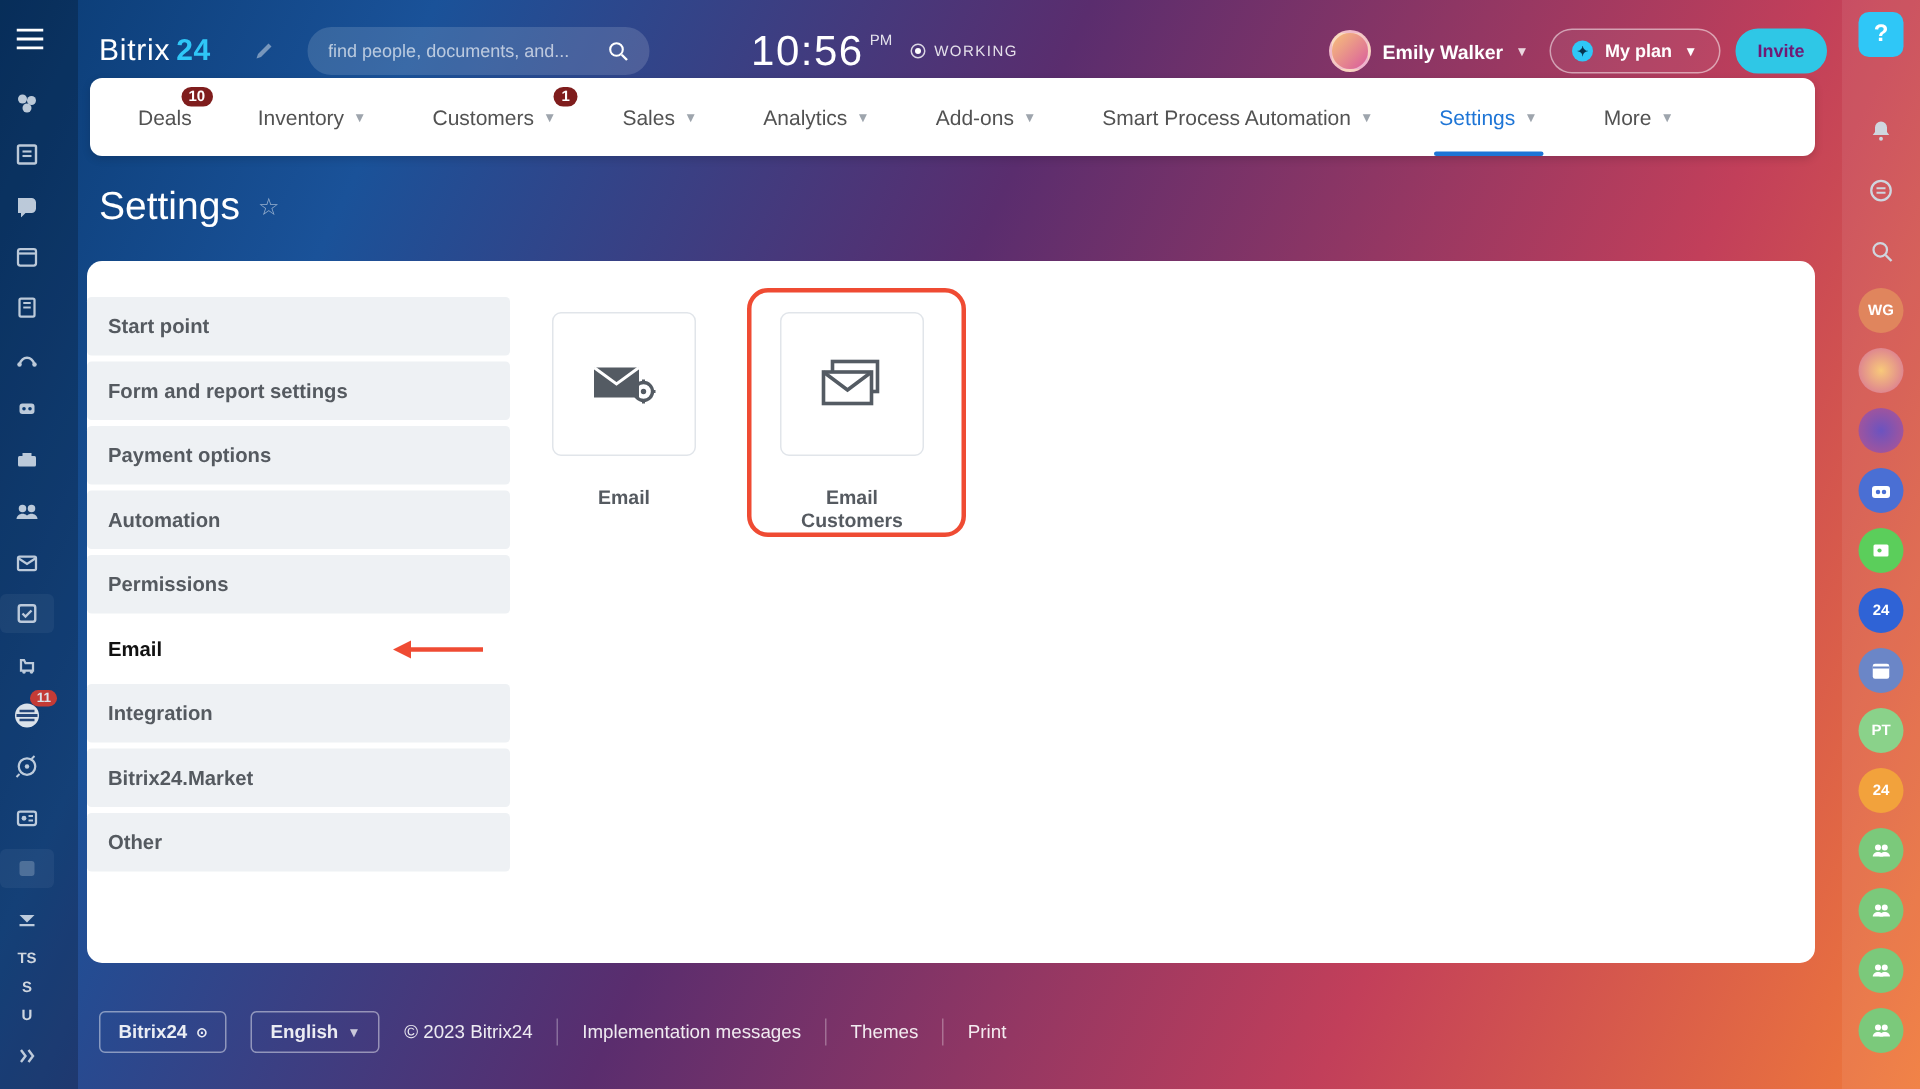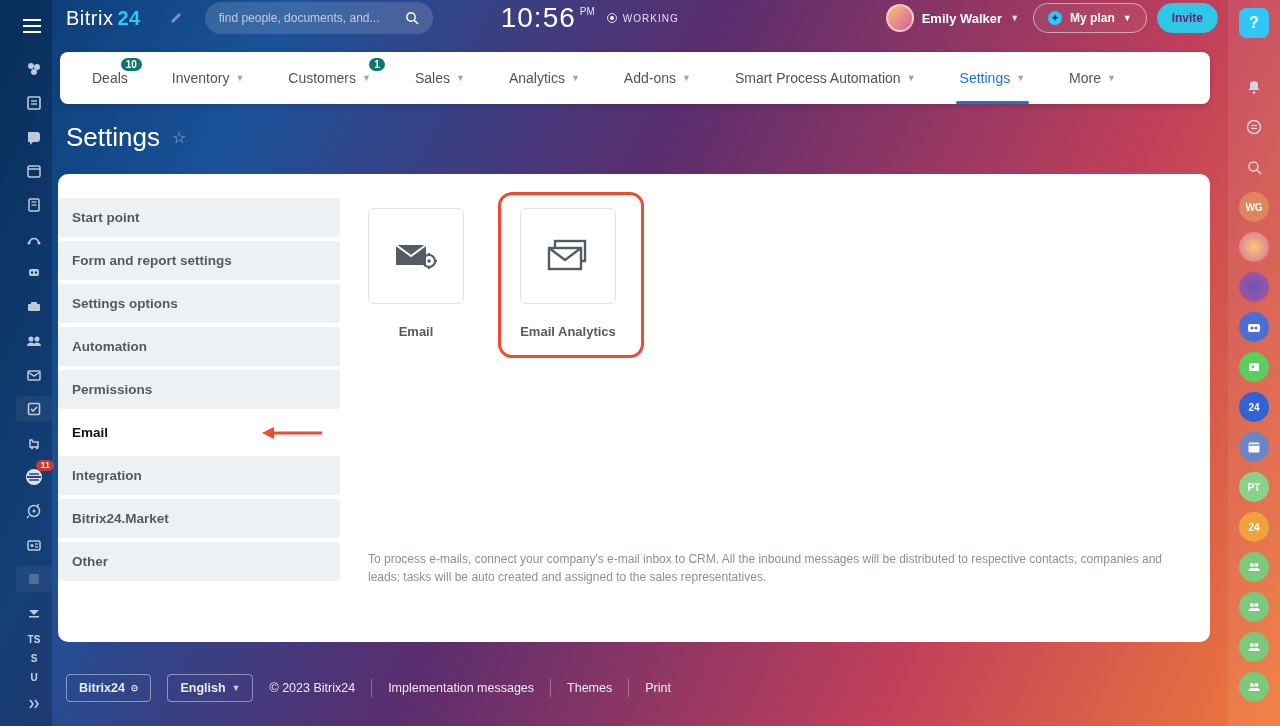--- a/index.html
+++ b/index.html
@@ -6,36 +6,36 @@
   html, body { width: 1280px; height: 726px; overflow: hidden; font-family: -apple-system, BlinkMacSystemFont, "Segoe UI", Helvetica, Arial, sans-serif; }
   body {
     background: linear-gradient(115deg, #0a3b73 0%, #1a5299 18%, #5a2d6e 45%, #c23f5a 75%, #f07a3a 100%);
     position: relative;
   }
 
   
   .leftbar {
     position: absolute; left: 0; top: 0; bottom: 0; width: 52px;
     background: rgba(0,0,0,0.22);
-    display: flex; flex-direction: column; align-items: flex-end;
+    display: flex; flex-direction: column; align-items: flex-start;
     padding-top: 6px;
   }
   .leftbar .menu-btn { width: 40px; height: 40px; display:flex;align-items:center;justify-content:center; color:#fff; cursor:pointer; }
   .leftbar .rail-icons { margin-top: 10px; display:flex; flex-direction:column; gap: 8px; align-items:center; }
   .rail-item { width: 36px; height: 26px; display:flex; align-items:center; justify-content:center; color:#dbe4ee; position:relative; opacity:.85; }
   .rail-item.active { background: rgba(255,255,255,0.06); border-radius:4px; }
   .rail-item .badge {
     position:absolute; top:-4px; right:-2px; background:#e43b2c; color:#fff; font-size:9px; font-weight:700;
     border-radius:8px; padding:1px 4px; line-height:1;
   }
   .rail-text { color:#cfd6df; font-size:10px; font-weight:700; width:36px; text-align:center; }
 
   
   .topbar {
-    position:absolute; left:52px; right:52px; top:0; height:36px;
+    position:absolute; left:52px; right:52px; top:16px; height:36px;
     display:flex; align-items:center; padding:0 10px; color:#fff;
   }
   .logo { font-size:20px; font-weight:400; letter-spacing:.5px; display:flex; align-items:baseline; gap:4px; margin-left:4px;}
   .logo .b24 { color:#2fc7f7; font-weight:600; }
   .pencil { margin-left:28px; opacity:.6; }
   .search {
     margin-left:22px; background:rgba(255,255,255,0.14); border-radius:18px; height:32px; width:228px;
     display:flex; align-items:center; padding:0 14px; gap:6px;justify-content:flex-end;
   }
   .search input { flex:1; background:transparent; border:0; outline:0; color:#fff; font-size:12px; }
@@ -63,21 +63,21 @@
   .nav-card {
     position:absolute; left:60px; right:70px; top:52px; height:52px;
     background:#fff; border-radius:8px; display:flex; align-items:center; padding:0 20px;
     font-size:14px; color:#333; box-shadow:0 2px 6px rgba(0,0,0,.15);
   }
   .nav-item { position:relative; padding:0 12px; height:52px; display:flex; align-items:center; gap:6px; cursor:pointer; color:#525252; font-weight:400;}
   .nav-gap { width:20px; }
   .nav-item .caret { font-size:9px; color:#9ea5ad; }
   .nav-item.active { color:#1e75d6; font-weight:500; }
   .nav-item.active::after { content:""; position:absolute; left:8px; right:8px; bottom:0; height:3px; background:#1e75d6; border-radius:2px;}
-  .nav-badge { position:absolute; top:6px; right:-2px; background:#0f766e; color:#fff; font-size:10px; font-weight:700; border-radius:9px; padding:1px 5px;}
+  .nav-badge { position:absolute; top:6px; right:-2px; background:#7f1d1d; color:#fff; font-size:10px; font-weight:700; border-radius:9px; padding:1px 5px;}
 
   
   .page-title { position:absolute; left:66px; top:122px; color:#fff; font-size:26px; font-weight:300; display:flex; align-items:center; gap:12px;}
   .star-ico { color:rgba(255,255,255,.55); font-size:16px; }
 
   
   .content {
     position:absolute; left:58px; right:70px; top:174px; height:468px;
     background:#fff; border-radius:10px; padding:24px 12px 28px 0;
     display:flex;
@@ -358,21 +358,21 @@
 
 <div class="page-title">
   <span>Settings</span>
   <span class="star-ico">☆</span>
 </div>
 
 <div class="content">
   <div class="sidemenu">
     <div class="sm-item">Start point</div>
     <div class="sm-item">Form and report settings</div>
-    <div class="sm-item">Settings options</div>
+    <div class="sm-item">Payment options</div>
     <div class="sm-item">Automation</div>
     <div class="sm-item">Permissions</div>
     <div class="sm-item active">
       <span>Email</span>
       <span class="arrow-annot">
         <svg width="60" height="14" viewBox="0 0 60 14">
             <line x1="60" y1="7" x2="10" y2="7" stroke="#ef4b33" stroke-width="3"></line>
             <path d="M0 7l12-6v12z" fill="#ef4b33"></path>
           </svg>
       </span>
@@ -397,25 +397,24 @@
         <div class="tile-label">Email</div>
       </div>
       <div class="tile">
         <div class="tile-box">
           <svg width="46" height="34" viewBox="0 0 46 34">
             <rect x="10" y="2" width="30" height="20" fill="none" stroke="#545b63" stroke-width="2.4"></rect>
             <rect x="4" y="9" width="32" height="21" fill="#fff" stroke="#545b63" stroke-width="2.4"></rect>
             <path d="M4 9l16 12L36 9" fill="none" stroke="#545b63" stroke-width="2.4"></path>
           </svg>
         </div>
-        <div class="tile-label">Email Analytics</div>
+        <div class="tile-label">Email Customers</div>
       </div>
     </div>
     <div class="highlight"></div>
-    <div class="desc">To process e-mails, connect your company's e-mail inbox to CRM. All the inbound messages will be distributed to respective contacts, companies and leads; tasks will be auto created and assigned to the sales representatives.</div>
   </div>
 </div>
 
 <div class="footer">
   <div class="foot-chip">
     <span>Bitrix24</span>
       <span style="font-size:9px;">⊙</span>
   </div>
   <div class="foot-chip">
     <span>English</span>

